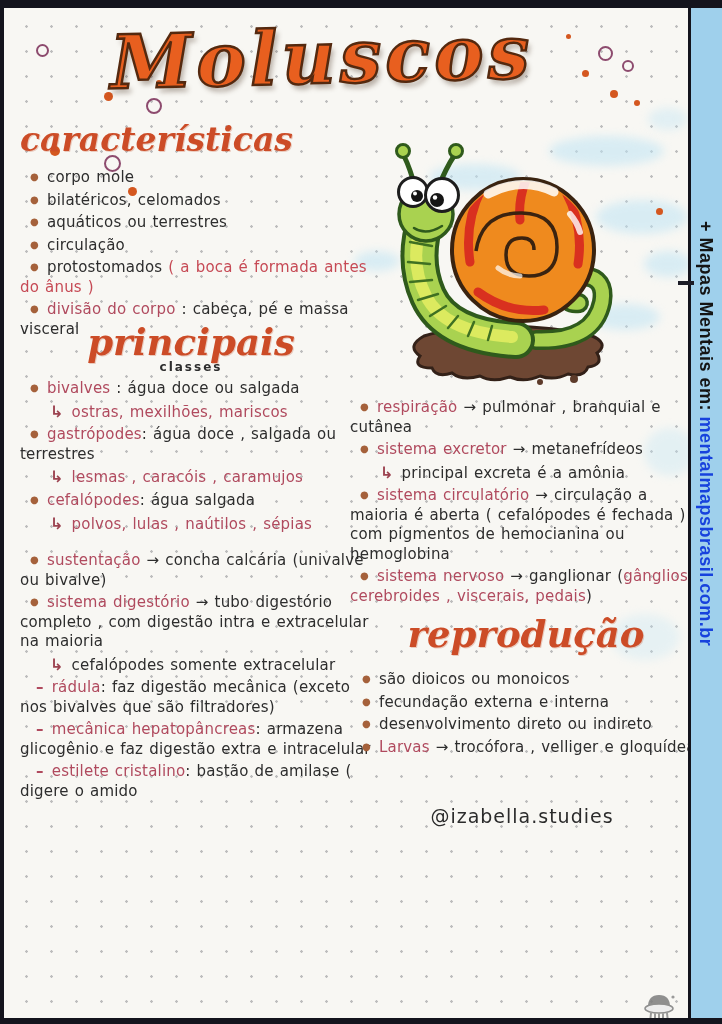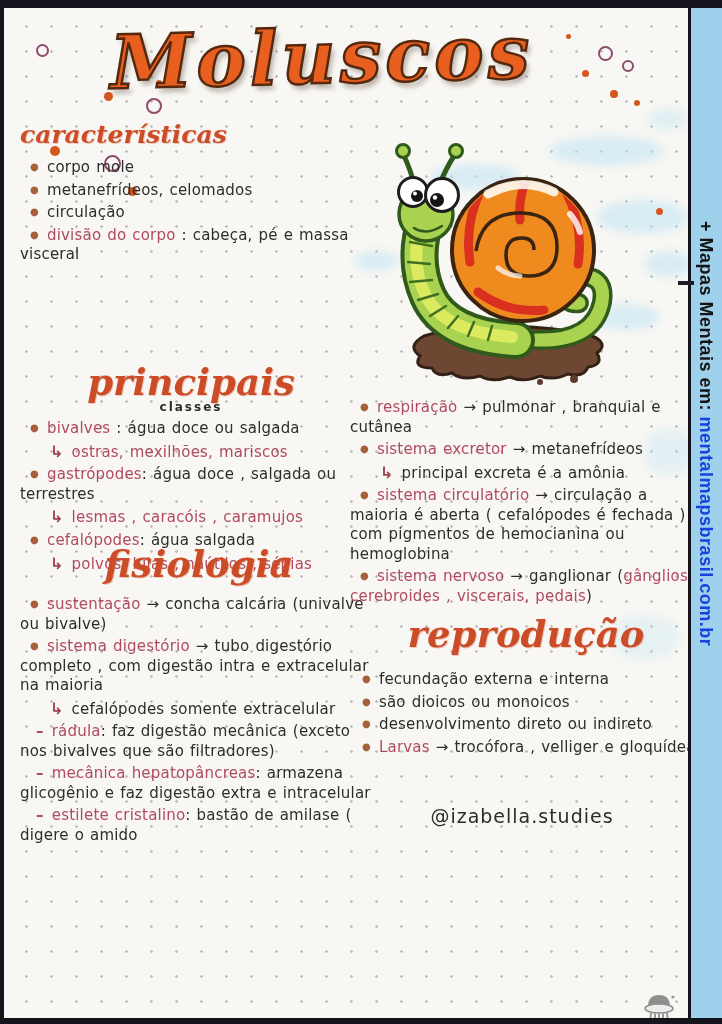--- a/index.html
+++ b/index.html
@@ -16,38 +16,38 @@
   
   .title-wrap{position:absolute;left:28px;top:6px;width:580px;height:106px;text-align:center;
     transform:rotate(-1.5deg);z-index:2;}
   .title-text{font-family:"DejaVu Serif",serif;font-style:italic;font-weight:bold;font-size:74px;
     letter-spacing:4px;color:#e85f1f;-webkit-text-stroke:2.5px #54290f;
     text-shadow:3px 5px 5px rgba(70,45,30,.35);}
   
   .sec{position:absolute;z-index:3;}
   .sec-header{font-family:"DejaVu Serif",serif;font-style:italic;font-weight:bold;color:#cc4c27;
     text-shadow:1px 1px 0 rgba(190,70,30,.25);}
-  .h-left{font-size:25px;text-align:left;}
+  .h-left{font-size:33px;text-align:left;}
   .h-center{font-size:37px;text-align:center;}
   .sub-center{text-align:center;font-size:12px;letter-spacing:2px;color:#2d2d2d;margin-top:-4px;font-weight:bold;}
   
   .list{margin-top:9px;font-size:15px;color:#2d2d2d;letter-spacing:.2px;word-spacing:1px;text-align:left;}
   .line{line-height:1.3;margin-bottom:3px;text-indent:10px;}
   .line.m-arrow{text-indent:30px;}
   .line.m-dash{text-indent:16px;}
   .marker{margin-right:8px;}
   .m-bullet>.marker{font-size:10px;color:#a5613b;vertical-align:2px;}
   .m-arrow>.marker{font-size:16px;color:#9c4350;font-weight:bold;}
   .m-dash>.marker{color:#b04a5e;font-weight:bold;}
   .s-plain{color:#2d2d2d;}
   .s-key{color:#b04a5e;}
   .s-red{color:#c64a55;}
   
   .sec-caract{left:16px;top:112px;width:358px;}
-  .sec-princ{left:16px;top:352px;width:342px;}
+  .sec-princ{left:16px;top:312px;width:342px;}
   .sec-fisio{left:16px;top:534px;width:358px;}
   .rightcol{left:346px;top:390px;width:348px;}
   .sec-repro{left:348px;top:604px;width:348px;}
   .handle{position:absolute;left:368px;top:797px;width:300px;text-align:center;font-size:19px;
     letter-spacing:1px;color:#2b2b2b;z-index:3;}
   
   .cloud{position:absolute;background:#bfe4f4;border-radius:50%;filter:blur(5px);opacity:.55;z-index:1;}
   .dot{position:absolute;border-radius:50%;z-index:2;}
   .dot-orange{background:#d4571f;}
   .ring{position:absolute;border-radius:50%;border:2.5px solid #8d4b6e;z-index:2;}
@@ -142,41 +142,42 @@
     <circle cx="31" cy="58" r="6" fill="#151515"></circle>
     <circle cx="51" cy="62" r="7" fill="#151515"></circle>
     <circle cx="29" cy="55.5" r="2" fill="#ffffff"></circle>
     <circle cx="49" cy="59.5" r="2.2" fill="#ffffff"></circle>
   </svg>
 
   <div class="sec sec-caract">
     <div class="sec-header h-left">características</div>
     <div class="list">
         <div class="line m-bullet"><span class="marker">●</span><span class="seg s-plain">corpo mole</span></div>
-        <div class="line m-bullet"><span class="marker">●</span><span class="seg s-plain">metanefrídeos, celomados</span></div>
+        <div class="line m-bullet"><span class="marker">●</span><span class="seg s-plain">bilatéricos, celomados</span></div>
+        <div class="line m-bullet"><span class="marker">●</span><span class="seg s-plain">aquáticos ou terrestres</span></div>
         <div class="line m-bullet"><span class="marker">●</span><span class="seg s-plain">circulação</span></div>
+        <div class="line m-bullet"><span class="marker">●</span><span class="seg s-plain">protostomados </span><span class="seg s-red">( a boca é formada antes do ânus )</span></div>
         <div class="line m-bullet"><span class="marker">●</span><span class="seg s-key">divisão do corpo</span><span class="seg s-plain"> : cabeça, pé e massa visceral</span></div>
       </div>
   </div>
 
   <div class="sec sec-princ">
     <div class="sec-header h-center">principais</div>
     <div class="sub-center">classes</div>
     <div class="list" style="margin-top:5px;">
         <div class="line m-bullet"><span class="marker">●</span><span class="seg s-key">bivalves</span><span class="seg s-plain"> : água doce ou salgada</span></div>
         <div class="line m-arrow"><span class="marker">↳</span><span class="seg s-key">ostras, mexilhões, mariscos</span></div>
         <div class="line m-bullet"><span class="marker">●</span><span class="seg s-key">gastrópodes</span><span class="seg s-plain">: água doce , salgada ou terrestres</span></div>
         <div class="line m-arrow"><span class="marker">↳</span><span class="seg s-key">lesmas , caracóis , caramujos</span></div>
         <div class="line m-bullet"><span class="marker">●</span><span class="seg s-key">cefalópodes</span><span class="seg s-plain">: água salgada</span></div>
         <div class="line m-arrow"><span class="marker">↳</span><span class="seg s-key">polvos, lulas , naútilos , sépias</span></div>
       </div>
   </div>
 
   <div class="sec sec-fisio">
-    <div class="sec-header h-center">fisiologia</div>
     <div class="list">
         <div class="line m-bullet"><span class="marker">●</span><span class="seg s-key">sustentação</span><span class="seg s-plain"> → concha calcária (univalve ou bivalve)</span></div>
         <div class="line m-bullet"><span class="marker">●</span><span class="seg s-key">sistema digestório</span><span class="seg s-plain"> → tubo digestório completo , com digestão intra e extracelular na maioria</span></div>
         <div class="line m-arrow"><span class="marker">↳</span><span class="seg s-plain">cefalópodes somente extracelular</span></div>
         <div class="line m-dash"><span class="marker">–</span><span class="seg s-key">rádula</span><span class="seg s-plain">: faz digestão mecânica (exceto nos bivalves que são filtradores)</span></div>
         <div class="line m-dash"><span class="marker">–</span><span class="seg s-key">mecânica hepatopâncreas</span><span class="seg s-plain">: armazena glicogênio e faz digestão extra e intracelular</span></div>
         <div class="line m-dash"><span class="marker">–</span><span class="seg s-key">estilete cristalino</span><span class="seg s-plain">: bastão de amilase ( digere o amido</span></div>
       </div>
   </div>
 
@@ -186,22 +187,22 @@
         <div class="line m-bullet"><span class="marker">●</span><span class="seg s-key">sistema excretor</span><span class="seg s-plain"> → metanefrídeos</span></div>
         <div class="line m-arrow"><span class="marker">↳</span><span class="seg s-plain">principal excreta é a amônia</span></div>
         <div class="line m-bullet"><span class="marker">●</span><span class="seg s-key">sistema circulatório</span><span class="seg s-plain"> → circulação a maioria é aberta ( cefalópodes é fechada ) , com pigmentos de hemocianina ou hemoglobina</span></div>
         <div class="line m-bullet"><span class="marker">●</span><span class="seg s-key">sistema nervoso</span><span class="seg s-plain"> → ganglionar (</span><span class="seg s-key">gânglios, cerebroides , viscerais, pedais</span><span class="seg s-plain">)</span></div>
       </div>
   </div>
 
   <div class="sec sec-repro">
     <div class="sec-header h-center">reprodução</div>
     <div class="list" style="margin-top:14px;">
+        <div class="line m-bullet"><span class="marker">●</span><span class="seg s-plain">são dioicos ou monoicos</span></div>
         <div class="line m-bullet"><span class="marker">●</span><span class="seg s-plain">fecundação externa e interna</span></div>
-        <div class="line m-bullet"><span class="marker">●</span><span class="seg s-plain">são dioicos ou monoicos</span></div>
         <div class="line m-bullet"><span class="marker">●</span><span class="seg s-plain">desenvolvimento direto ou indireto</span></div>
         <div class="line m-bullet"><span class="marker">●</span><span class="seg s-key">Larvas</span><span class="seg s-plain"> → trocófora , velliger e gloquídea</span></div>
       </div>
   </div>
 
   <div class="handle">@izabella.studies</div>
 
   <svg class="stamp" viewBox="0 0 34 40">
     <path d="M6 17 Q6 5 17 5 Q28 5 28 17 Z" fill="#7d7d7d"></path>
     <ellipse cx="17" cy="18.5" rx="14" ry="4.5" fill="#ececec" stroke="#7d7d7d" stroke-width="1.5"></ellipse>

